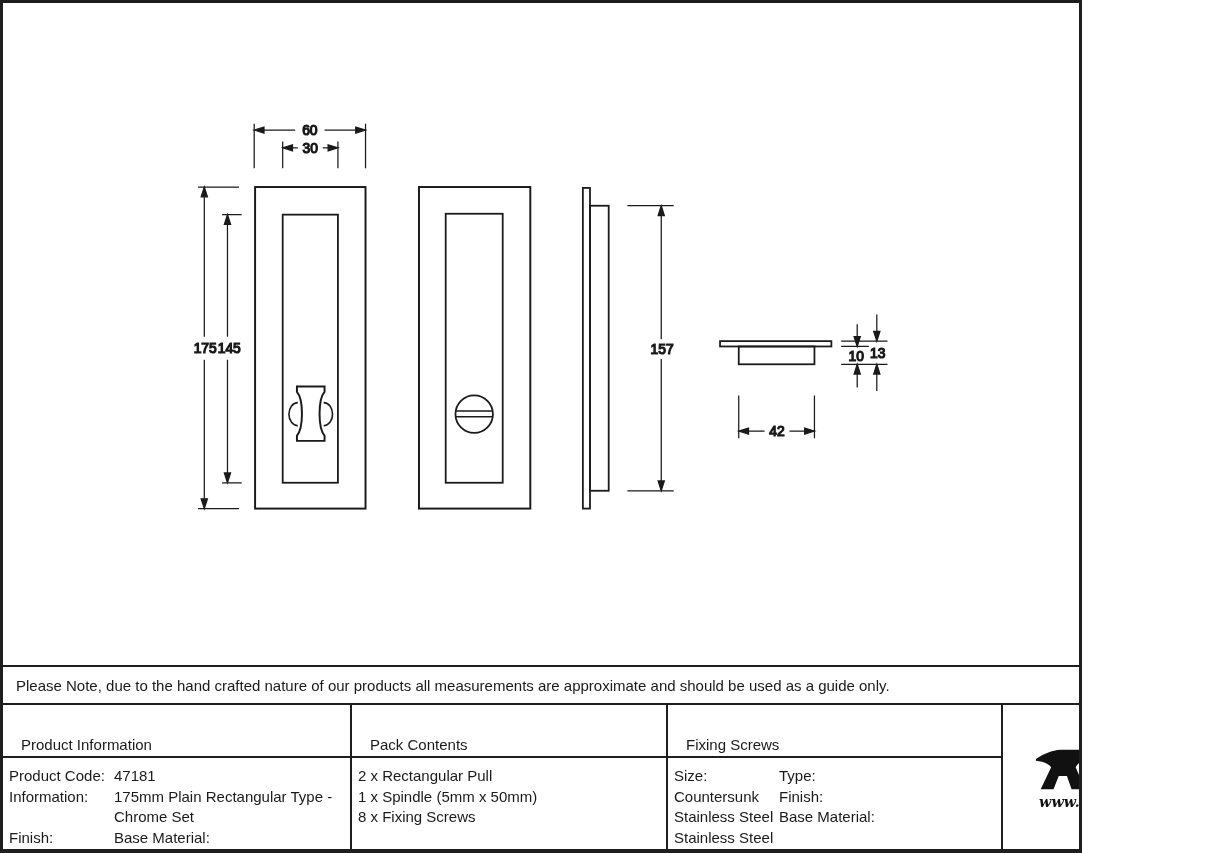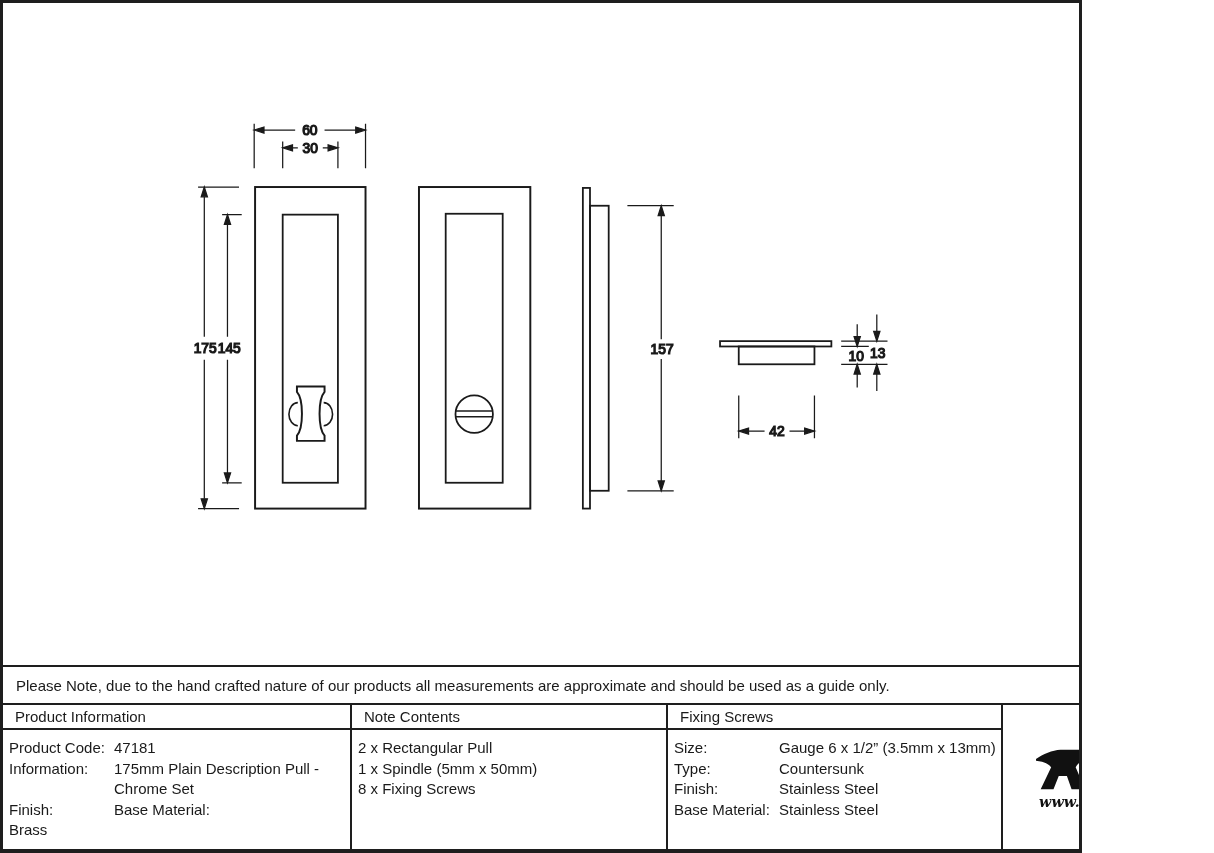--- a/index.html
+++ b/index.html
@@ -15,21 +15,21 @@
   .dim-text{font-family:"Liberation Sans","DejaVu Sans",sans-serif;font-size:15.5px;fill:#1a1a1a;}
   .note-row{
     flex:0 0 40px;box-sizing:border-box;border-top:2px solid #1e1e1e;border-bottom:2px solid #1e1e1e;
     display:flex;align-items:center;padding-left:13px;font-size:15px;
   }
   .info-table{flex:1 1 auto;display:grid;grid-template-columns:347px 316px 335px 1fr;}
   .col{box-sizing:border-box;}
   .col + .col{border-left:2px solid #1e1e1e;}
   .col-header{
     box-sizing:border-box;height:25px;border-bottom:2px solid #1e1e1e;
-    padding-left:12px;display:flex;align-items:center;font-size:15px;
+    padding-left:18px;display:flex;align-items:center;font-size:15px;margin-top:28px;
   }
   .col-body{padding:8px 0 0 6px;font-size:15px;line-height:20.6px;white-space:nowrap;}
   .kv{display:grid;grid-template-columns:105px auto;}
   .kv .v{padding-left:0px;}
   
   .logo-cell{position:relative;}
   .logo{position:absolute;inset:0;text-align:center;}
   .logo-fromthe{
     position:absolute;left:94px;top:39px;
     font-family:"Liberation Serif","DejaVu Serif",serif;font-size:17px;word-spacing:2px;color:#111;
@@ -150,43 +150,42 @@
   </div>
 
   <div class="info-table">
 
     <div class="col">
       <div class="col-header">Product Information</div>
       <div class="col-body kv">
         <span>Product Code:</span>
         <span class="v">47181</span>
         <span>Information:</span>
-        <span class="v">175mm Plain Description Pull -</span>
+        <span class="v">175mm Plain Rectangular Type -</span>
         <span></span>
         <span class="v">Chrome Set</span>
         <span>Finish:</span>
         <span>Base Material:</span>
         <span class="v">Brass</span>
       </div>
     </div>
 
     <div class="col">
-      <div class="col-header">Note Contents</div>
+      <div class="col-header">Pack Contents</div>
       <div class="col-body">
         <div>2 x Rectangular Pull</div>
         <div>1 x Spindle (5mm x 50mm)</div>
         <div>8 x Fixing Screws</div>
       </div>
     </div>
 
     <div class="col">
       <div class="col-header">Fixing Screws</div>
       <div class="col-body kv">
         <span>Size:</span>
-        <span class="v">Gauge 6 x 1/2” (3.5mm x 13mm)</span>
         <span>Type:</span>
         <span class="v">Countersunk</span>
         <span>Finish:</span>
         <span class="v">Stainless Steel</span>
         <span>Base Material:</span>
         <span class="v">Stainless Steel</span>
       </div>
     </div>
 
     <div class="col logo-cell">

